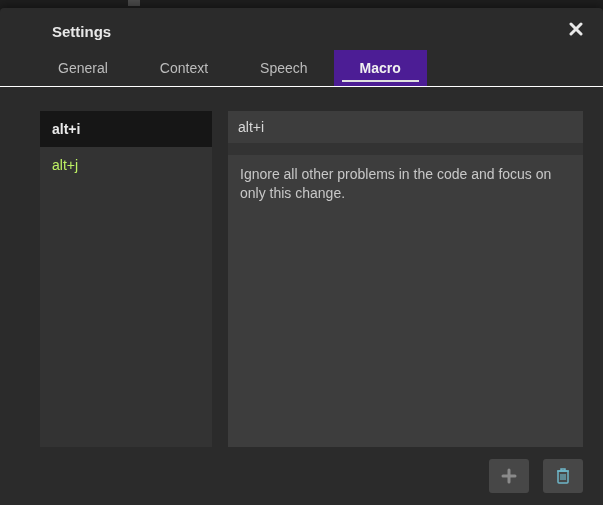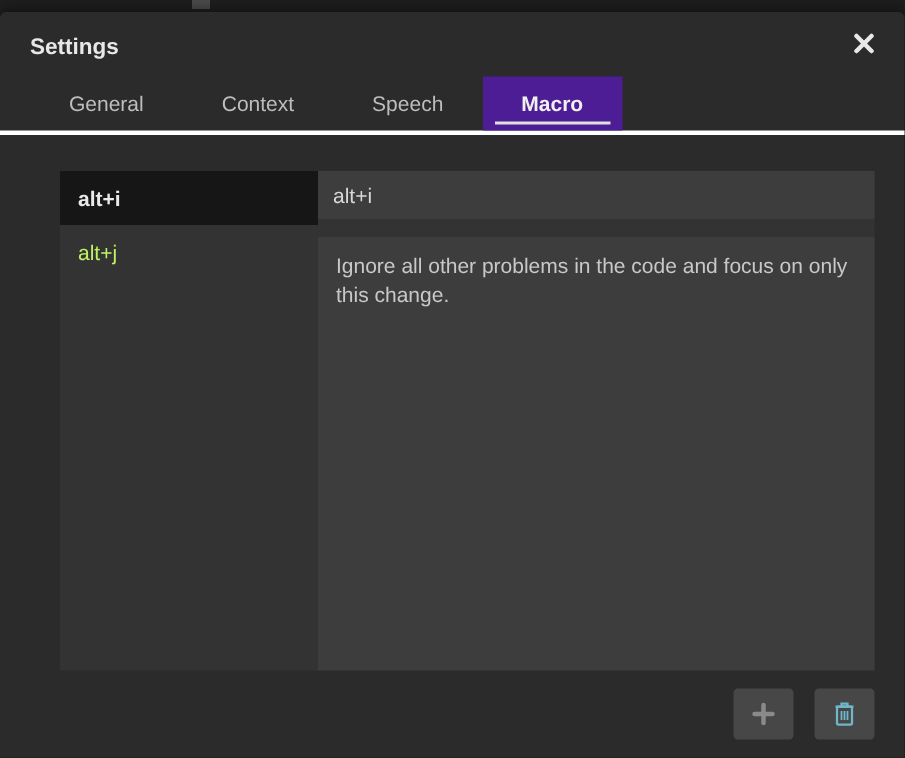--- a/index.html
+++ b/index.html
@@ -18,36 +18,37 @@
     border-top-right-radius: 4px;
     box-shadow: 0 -2px 8px rgba(0,0,0,0.4);
     display: flex;
     flex-direction: column;
   }
   .modal-header {
     display: flex;
     justify-content: space-between;
     align-items: center;
     padding: 14px 20px 10px 20px;
+    margin-left: 32px;
   }
   .modal-title {
     font-size: 15px;
     font-weight: 600;
     color: #e8e8e8;
   }
   .close-btn {
     cursor: pointer;
     color: #e8e8e8;
     font-size: 16px;
   }
   .tabs {
     display: flex;
-    padding: 0 20px;
+    padding: 0 32px;
     gap: 0;
-    border-bottom: 3px solid #ffffff;
+    border-bottom: 1px solid #ffffff;
   }
   .tab {
     padding: 10px 26px 10px 26px;
     font-size: 14px;
     color: #bdbdbd;
     cursor: pointer;
     background: transparent;
     border: none;
     position: relative;
   }
@@ -64,21 +65,21 @@
     background: #e0e0e0;
   }
   .content {
     flex: 1;
     padding: 24px 20px 12px 40px;
     display: flex;
     flex-direction: column;
   }
   .editor-row {
     display: flex;
-    gap: 0;
+    gap: 16px;
     flex: 1;
   }
   .macro-list {
     width: 172px;
     background: #333333;
     display: flex;
     flex-direction: column;
   }
   .macro-item {
     padding: 10px 12px;

